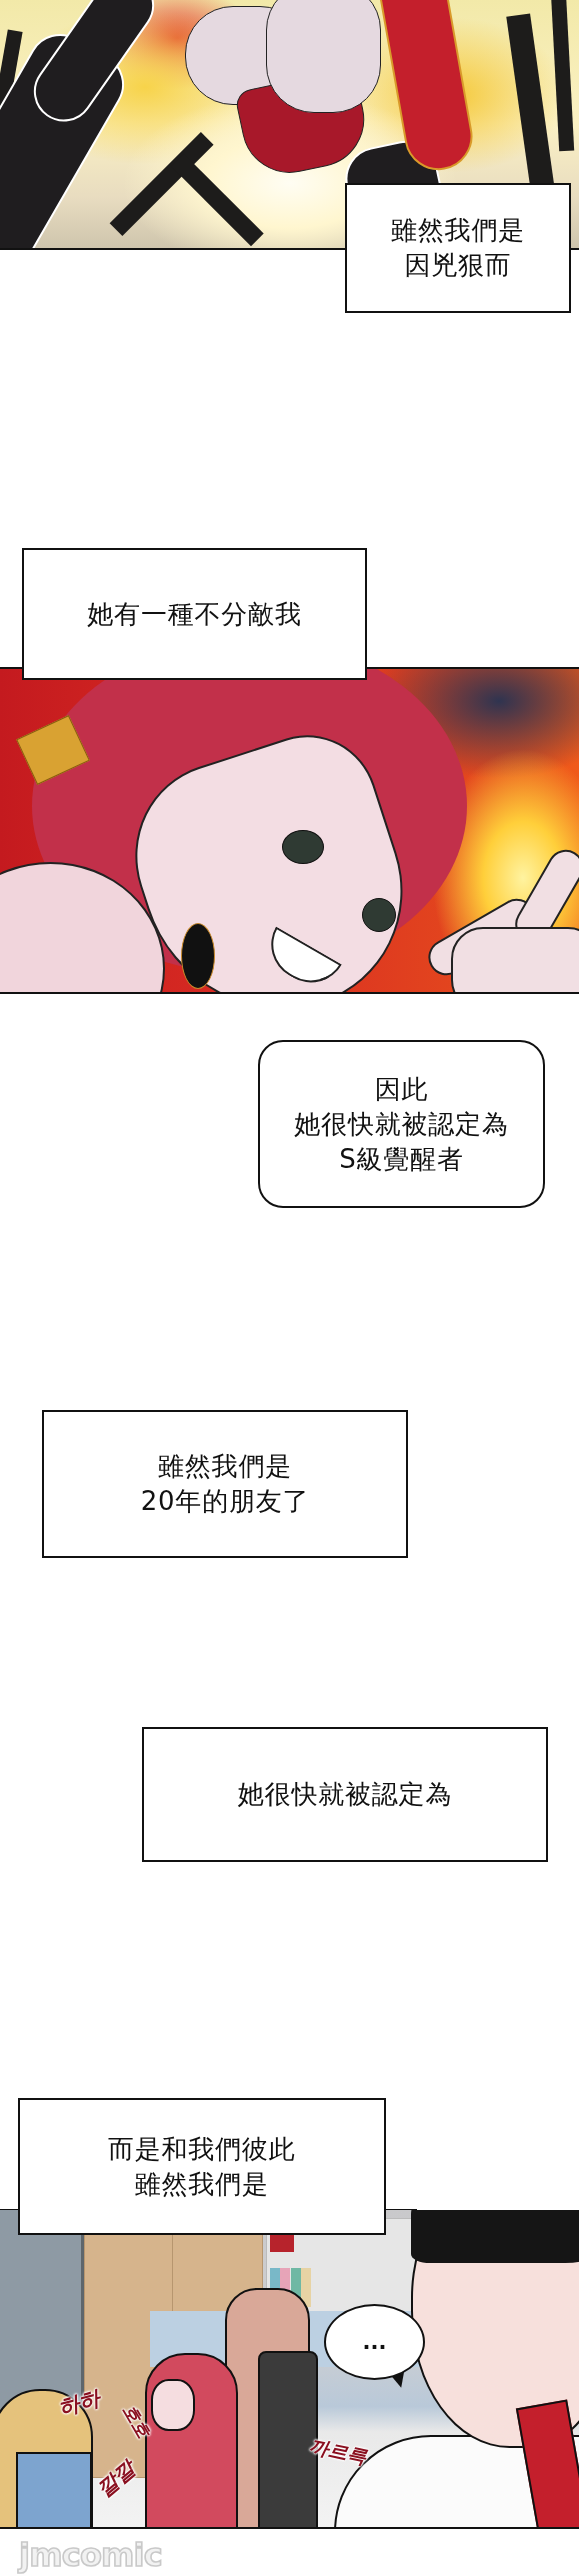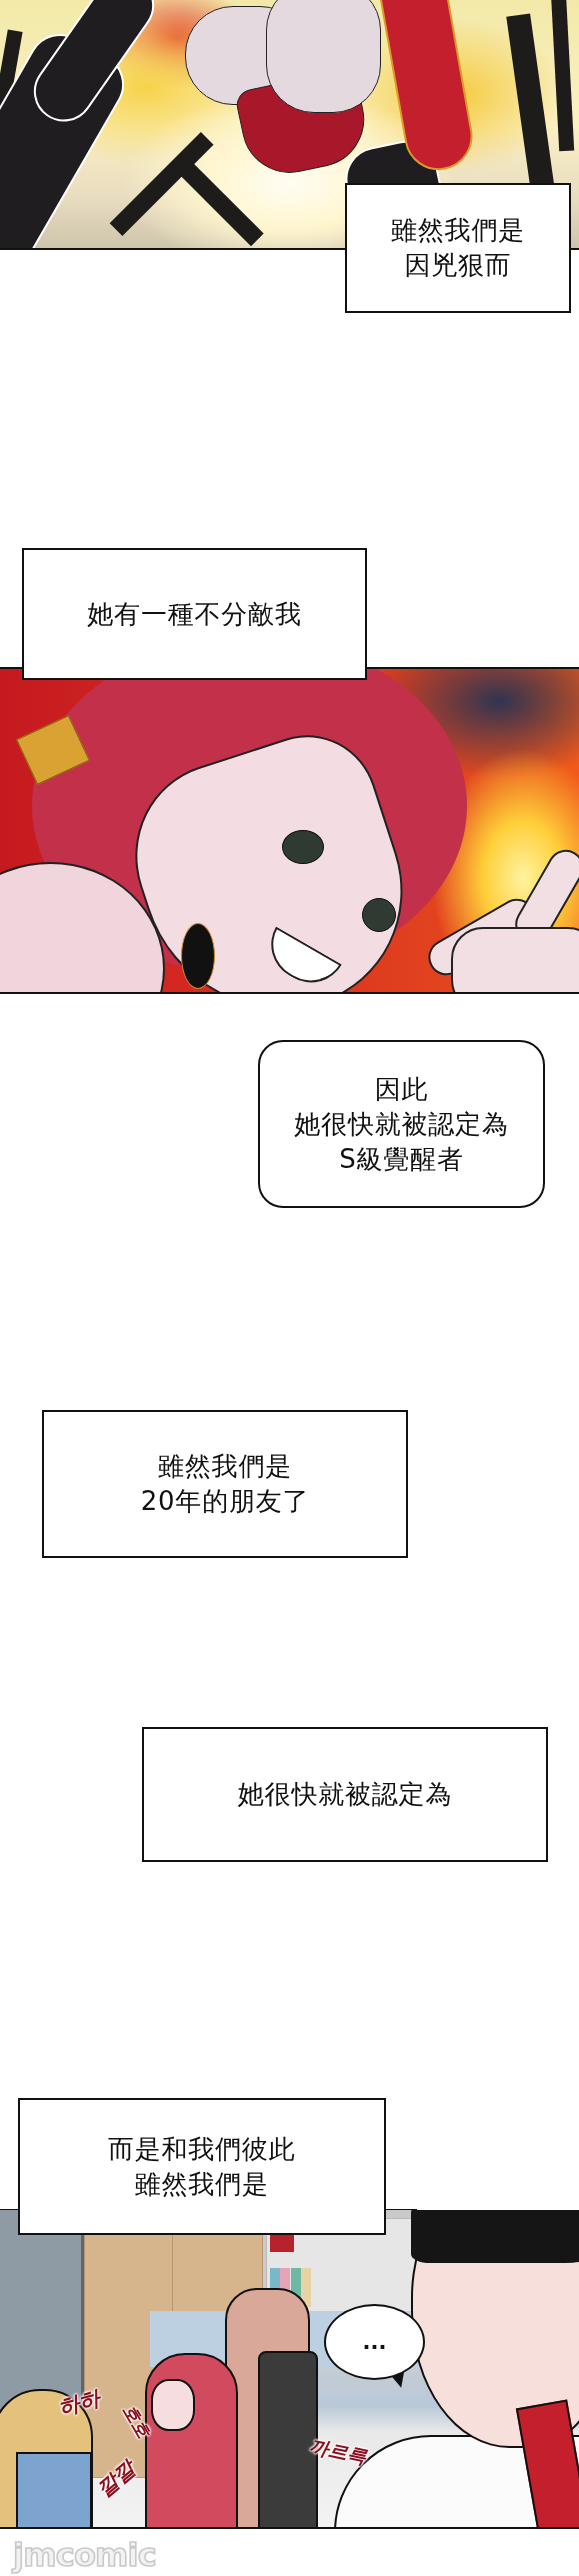--- a/index.html
+++ b/index.html
@@ -38,21 +38,21 @@
   .p3-border-top{position:absolute;height:2.4px;background:#111;}
   .wall-panel{position:absolute;background:#d6b48c;border:0.8px solid #b7966f;}
   .window{position:absolute;background:#8e9aa4;border:3.2px solid #5e666c;}
   .shelf{position:absolute;background:#e6e6e6;border:0.8px solid #bbb;}
   .book{position:absolute;}
   .partition{position:absolute;background:#bcd0e2;}
   .char{position:absolute;border:2.4px solid #111;}
   .bubble{position:absolute;background:#fff;border:2.4px solid #111;border-radius:50%;display:flex;align-items:center;justify-content:center;font-size:21px;font-weight:bold;color:#111;z-index:6;}
   .bubble-tail{position:absolute;width:0;height:0;border-left:8px solid transparent;border-right:8px solid transparent;border-top:17.7px solid #111;z-index:5;}
   .sfx{position:absolute;color:#8a1020;font-weight:bold;font-size:21px;text-shadow:0 0 2.4px #fff,0 0 2.4px #fff,0 0 2.4px #fff,0 0 3.2px #fff;z-index:7;font-style:italic;}
-  .watermark{position:absolute;left:13px;top:2536px;font-size:32px;font-weight:bold;color:#f2f2f2;-webkit-text-stroke:1.6px #c9c9c9;letter-spacing:-0.8px;font-family:"DejaVu Sans",sans-serif;}
+  .watermark{position:absolute;left:19px;top:2536px;font-size:32px;font-weight:bold;color:#f2f2f2;-webkit-text-stroke:1.6px #c9c9c9;letter-spacing:-0.8px;font-family:"DejaVu Sans",sans-serif;}
 </style>
 </head>
 <body>
 
 <div class="panel" id="p1">
   <div class="p1-beam" style="left:523px;top:16px;width:24px;height:242px;transform:rotate(-8deg);"></div>
   <div class="p1-beam" style="left:555px;top:-8px;width:14.5px;height:161px;transform:rotate(-3deg);"></div>
   <div class="p1-beam" style="left:97px;top:177px;width:129px;height:17.7px;transform:rotate(-45deg);"></div>
   <div class="p1-beam" style="left:161px;top:193px;width:113px;height:17.7px;transform:rotate(45deg);"></div>
   <div class="p1-beam" style="left:0px;top:32px;width:14.5px;height:89px;transform:rotate(10deg);"></div>

